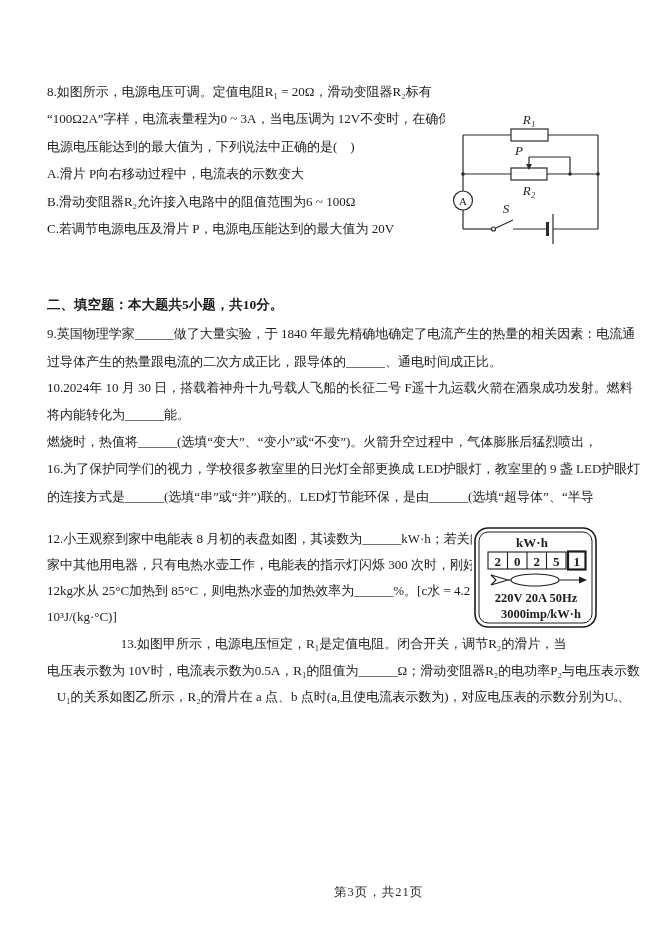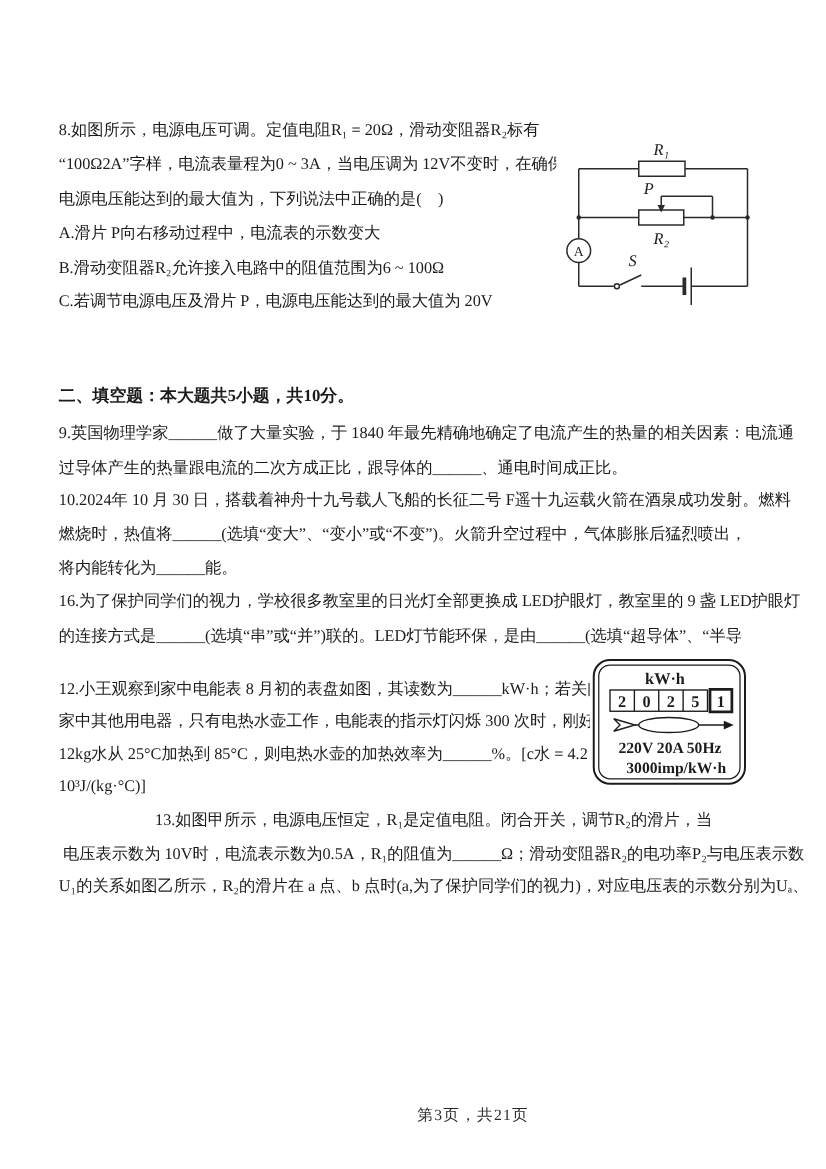--- a/index.html
+++ b/index.html
@@ -1,20 +1,20 @@
 <!DOCTYPE html>
 <html><head>
 <meta charset="utf-8">
 <style>
   html,body{margin:0;padding:0;}
   body{
     width:661px;height:935px;background:#ffffff;position:relative;overflow:hidden;
     font-family:"Liberation Serif","DejaVu Serif",serif;color:#1c1c1c;
   }
-  .block{position:absolute;white-space:nowrap;margin-top:12px;}
+  .block{position:absolute;white-space:nowrap;}
   .line{font-size:13px;}
   .lh-q8  .line{line-height:27.4px;height:27.4px;}
   .lh-q9  .line{line-height:27.5px;height:27.5px;}
   .lh-q10 .line{line-height:27px;height:27px;}
   .lh-q11 .line{line-height:27.5px;height:27.5px;}
   .lh-q12 .line{line-height:26px;height:26px;}
   .lh-q13 .line{line-height:26.5px;height:26.5px;text-align:center;}
   .section-title{font-size:13.5px;font-weight:bold;}
   .figure{position:absolute;background:#ffffff;}
   .footer{
@@ -75,22 +75,22 @@
 
 <div class="block section-title" style="left:47px;top:296px;">二、填空题：本大题共5小题，共10分。</div>
 
 <div class="block lh-q9" style="left:47px;top:320px;">
   <div class="line">9.英国物理学家______做了大量实验，于 1840 年最先精确地确定了电流产生的热量的相关因素：电流通</div>
   <div class="line">过导体产生的热量跟电流的二次方成正比，跟导体的______、通电时间成正比。</div>
 </div>
 
 <div class="block lh-q10" style="left:47px;top:374px;">
   <div class="line">10.2024年 10 月 30 日，搭载着神舟十九号载人飞船的长征二号 F遥十九运载火箭在酒泉成功发射。燃料</div>
+  <div class="line">将内能转化为______能。</div>
   <div class="line">燃烧时，热值将______(选填“变大”、“变小”或“不变”)。火箭升空过程中，气体膨胀后猛烈喷出，</div>
-  <div class="line">将内能转化为______能。</div>
 </div>
 
 <div class="block lh-q11" style="left:47px;top:455px;">
   <div class="line">16.为了保护同学们的视力，学校很多教室里的日光灯全部更换成 LED护眼灯，教室里的 9 盏 LED护眼灯</div>
   <div class="line">的连接方式是______(选填“串”或“并”)联的。LED灯节能环保，是由______(选填“超导体”、“半导</div>
 </div>
 
 <div class="block lh-q12" style="left:47px;top:526px;">
   <div class="line">12.小王观察到家中电能表 8 月初的表盘如图，其读数为______kW·h；若关闭</div>
   <div class="line">家中其他用电器，只有电热水壶工作，电能表的指示灯闪烁 300 次时，刚好将</div>
@@ -120,16 +120,16 @@
     <text x="84.2" y="40.5" text-anchor="middle" font-size="13" font-weight="600">5</text>
     <text x="104.7" y="40.5" text-anchor="middle" font-size="13" font-weight="600">1</text>
     <text x="64" y="77" text-anchor="middle" font-size="12.5" font-weight="600">220V  20A  50Hz</text>
     <text x="69" y="93" text-anchor="middle" font-size="12.5" font-weight="600">3000imp/kW·h</text>
   </svg>
 </div>
 
 <div class="block lh-q13" style="left:47px;top:631px;">
   <div class="line">13.如图甲所示，电源电压恒定，R₁是定值电阻。闭合开关，调节R₂的滑片，当</div>
   <div class="line">电压表示数为 10V时，电流表示数为0.5A，R₁的阻值为______Ω；滑动变阻器R₂的电功率P₂与电压表示数</div>
-  <div class="line">U₁的关系如图乙所示，R₂的滑片在 a 点、b 点时(a,为了保护同学们的视力)，对应电压表的示数分别为Uₐ、</div>
+  <div class="line">U₁的关系如图乙所示，R₂的滑片在 a 点、b 点时(a,且使电流表示数为)，对应电压表的示数分别为Uₐ、</div>
 </div>
 
 <div class="footer">第3页，共21页</div>
 
 </body></html>

